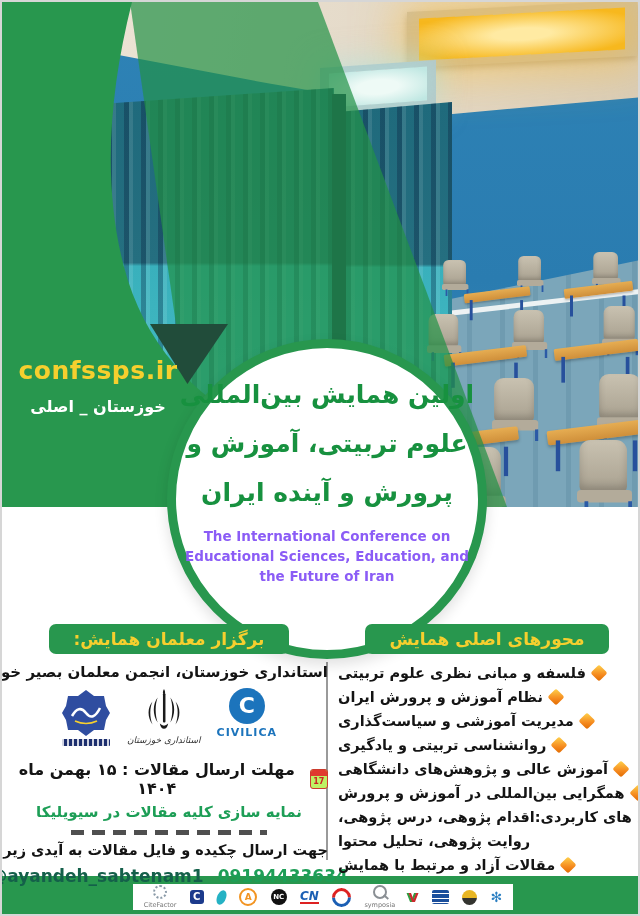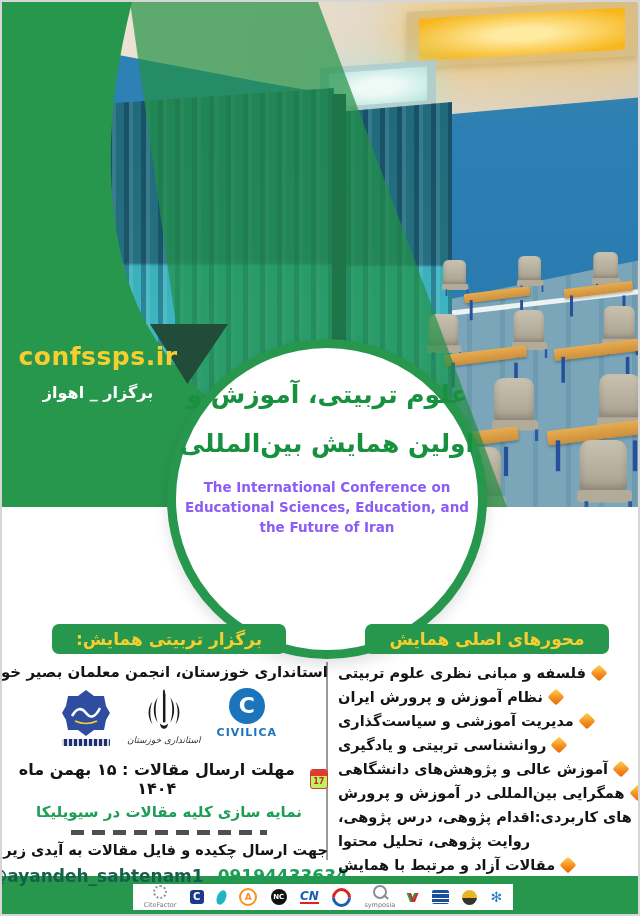--- a/index.html
+++ b/index.html
@@ -43,21 +43,21 @@
   .desk .top{position:absolute;left:0;top:0;width:92px;height:13px;border-radius:2px;
         background:linear-gradient(#e6ad52,#cf8f3a);transform:rotate(-7deg);box-shadow:0 2px 3px rgba(0,0,0,.25);}
   .desk .leg1,.desk .leg2{position:absolute;top:14px;width:4px;height:28px;background:#27509c;}
   .desk .leg1{left:8px;} .desk .leg2{left:78px;}
   
   .overlay-band{position:absolute;left:0;top:0;width:640px;height:505px;
         clip-path:polygon(128px 0,316px 0,505px 505px,200px 505px);background:rgba(34,145,70,.70);}
   .blob{position:absolute;left:0;top:0;}
   .dark-tri{position:absolute;left:148px;top:322px;width:78px;height:60px;background:#214c3a;
         clip-path:polygon(0 0,100% 0,48% 100%);}
-  .site{position:absolute;left:12px;top:340px;width:168px;text-align:center;z-index:4;}
+  .site{position:absolute;left:12px;top:354px;width:168px;text-align:center;z-index:4;}
   .site-url{font-size:25px;font-weight:bold;color:#f6cf2e;letter-spacing:.5px;}
   .site-loc{margin-top:12px;font-size:16px;font-weight:bold;color:#ffffff;direction:rtl;}
   
   .circle{position:absolute;left:165px;top:337px;width:320px;height:320px;border-radius:50%;
         background:#fff;border:9px solid #28974e;box-sizing:border-box;z-index:3;
         box-shadow:0 6px 14px rgba(0,0,0,.12);text-align:center;}
   .title-fa{margin-top:22px;direction:rtl;font-size:25px;line-height:49px;font-weight:bold;color:#17913f;}
   .title-en{margin-top:9px;font-size:13.5px;line-height:20px;font-weight:bold;color:#8b5cf6;}
   
   .badge{display:inline-block;background:#28974e;color:#f6cf2e;font-weight:bold;font-size:17px;
@@ -253,37 +253,38 @@
 
   <div class="overlay-band"></div>
 
   <svg class="blob" width="310" height="505" viewBox="0 0 310 505">
     <path d="M0,0 L130,0 C106,95 101,185 122,265 C143,345 198,402 268,432 L268,505 L0,505 Z" fill="#28974e"></path>
   </svg>
   <div class="dark-tri"></div>
 
   <div class="site">
     <div class="site-url">confssps.ir</div>
-    <div class="site-loc">برگزار _ اهواز</div>
+    <div class="site-loc">خوزستان _ اصلی</div>
   </div>
 
   <div class="circle">
     <div class="title-fa">
+      <div>اولین همایش بین‌المللی</div>
       <div>علوم تربیتی، آموزش و</div>
-      <div>اولین همایش بین‌المللی</div>
+      <div>پرورش و آینده ایران</div>
     </div>
     <div class="title-en">
       <div>The International Conference on</div>
       <div>Educational Sciences, Education, and</div>
       <div>the Future of Iran</div>
     </div>
   </div>
 
   <div class="org">
-    <span class="badge">برگزار تربیتی همایش:</span>
+    <span class="badge">برگزار معلمان همایش:</span>
     <div class="org-names">استانداری خوزستان، انجمن معلمان  بصیر خوزستان</div>
 
     <div class="org-logos">
       <div class="logo-col">
         <svg width="50" height="50" viewBox="0 0 50 50">
           <path d="M25 2 L33 8 L43 8 L45 18 L49 25 L45 32 L43 42 L33 42 L25 48 L17 42 L7 42 L5 32 L1 25 L5 18 L7 8 L17 8 Z" fill="#2f4da0"></path>
           <path d="M11 28 q7 -12 14 -3 q7 9 14 -5" stroke="#ffffff" stroke-width="2.6" fill="none"></path>
           <path d="M14 33 q11 5 22 0" stroke="#f6cf2e" stroke-width="1.6" fill="none"></path>
         </svg>
         <div class="basir-banner"></div>

